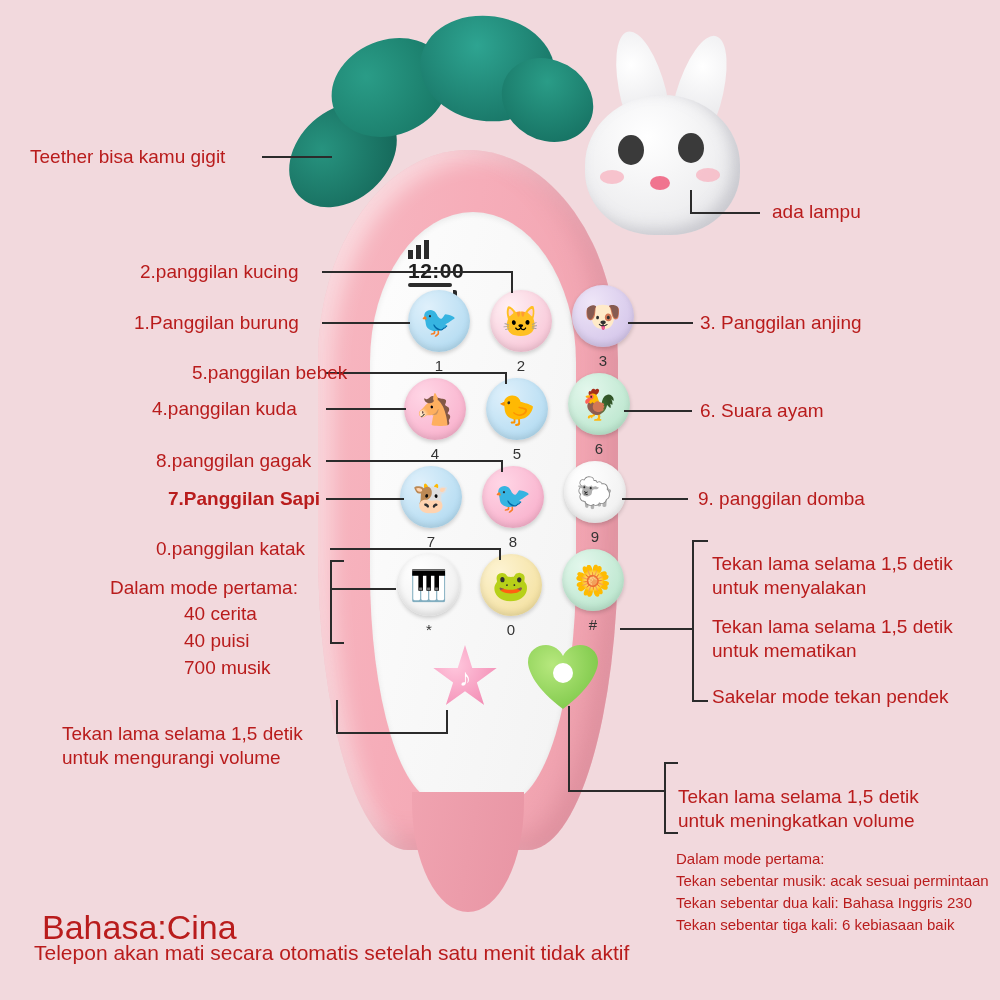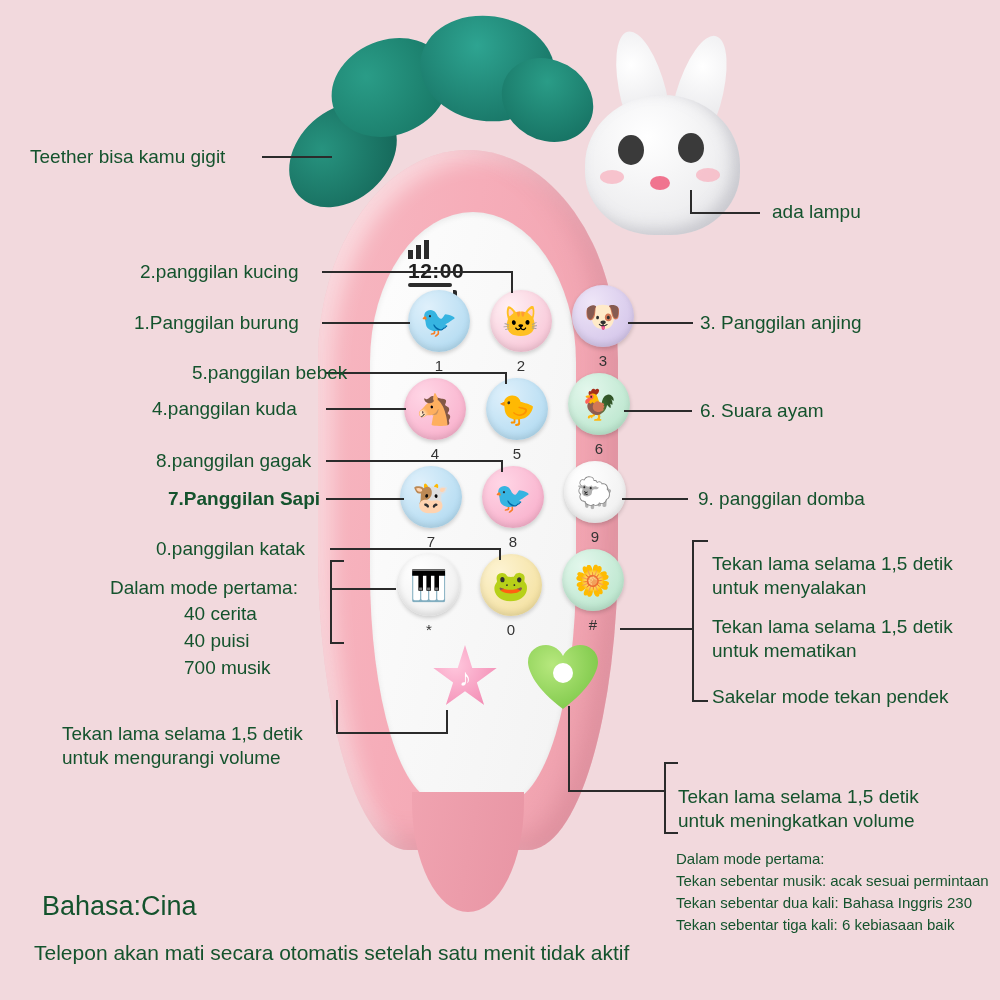--- a/index.html
+++ b/index.html
@@ -8,23 +8,23 @@
     background:#f2d9dd;
     font-family:"Liberation Sans", sans-serif;
     color:#2b2b2b;
     overflow:hidden;
     position:relative;
   }
   #stage{position:absolute;left:0;top:0;width:1000px;height:1000px;}
   .abs{position:absolute;}
 
   
-  .anno{font-size:19px;color:#14532d;line-height:1.25;white-space:pre-line;}
+  .anno{font-size:19px;color:#b91c1c;line-height:1.25;white-space:pre-line;}
   .anno.small{font-size:15px;line-height:1.45;}
-  .anno.big{font-size:27px;}
+  .anno.big{font-size:34px;margin-top:16px;}
   .anno.med{font-size:21px;}
 
   
   .line{background:#2b2b2b;position:absolute;}
   .h{height:1.5px;}
   .v{width:1.5px;}
 
   
   .carrot{
     position:absolute;left:318px;top:150px;width:300px;height:700px;

